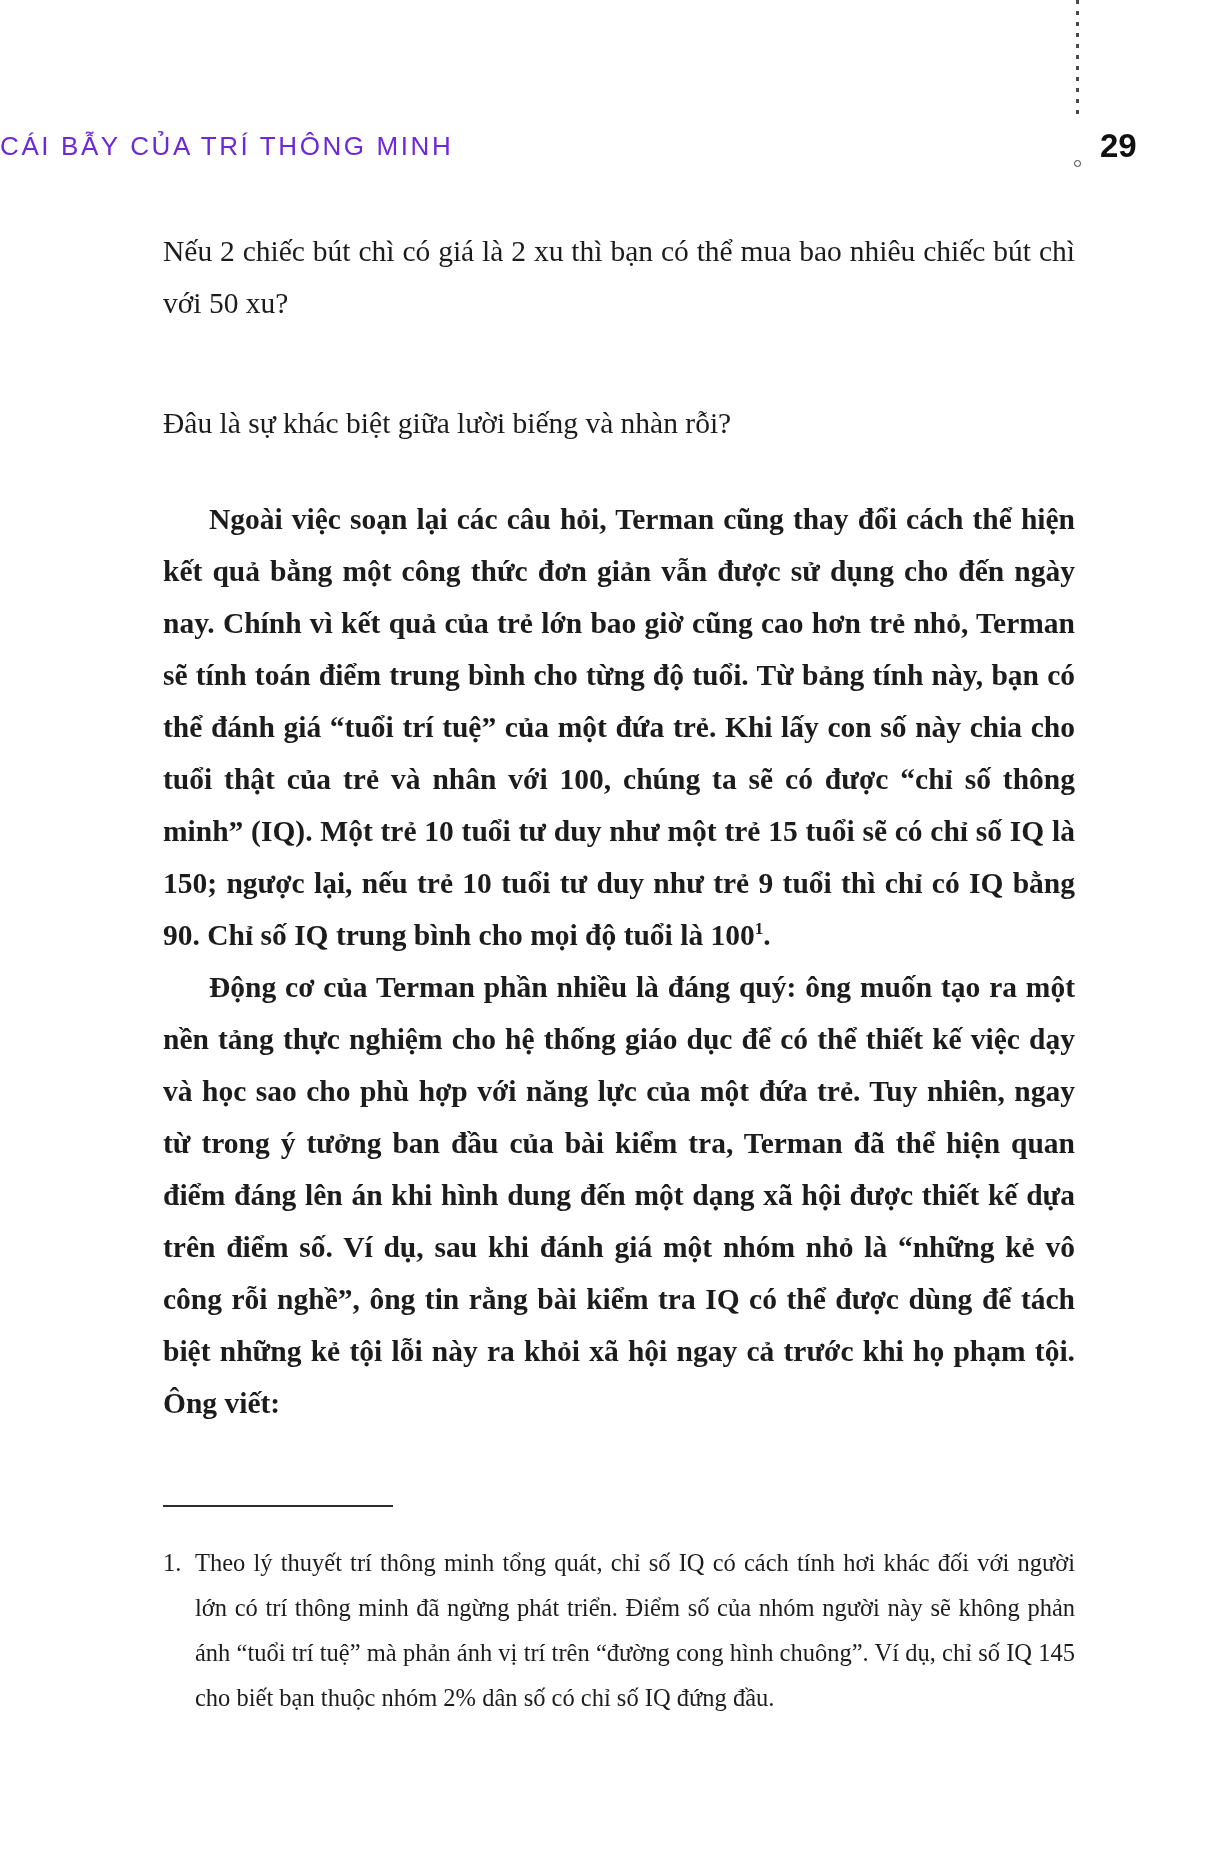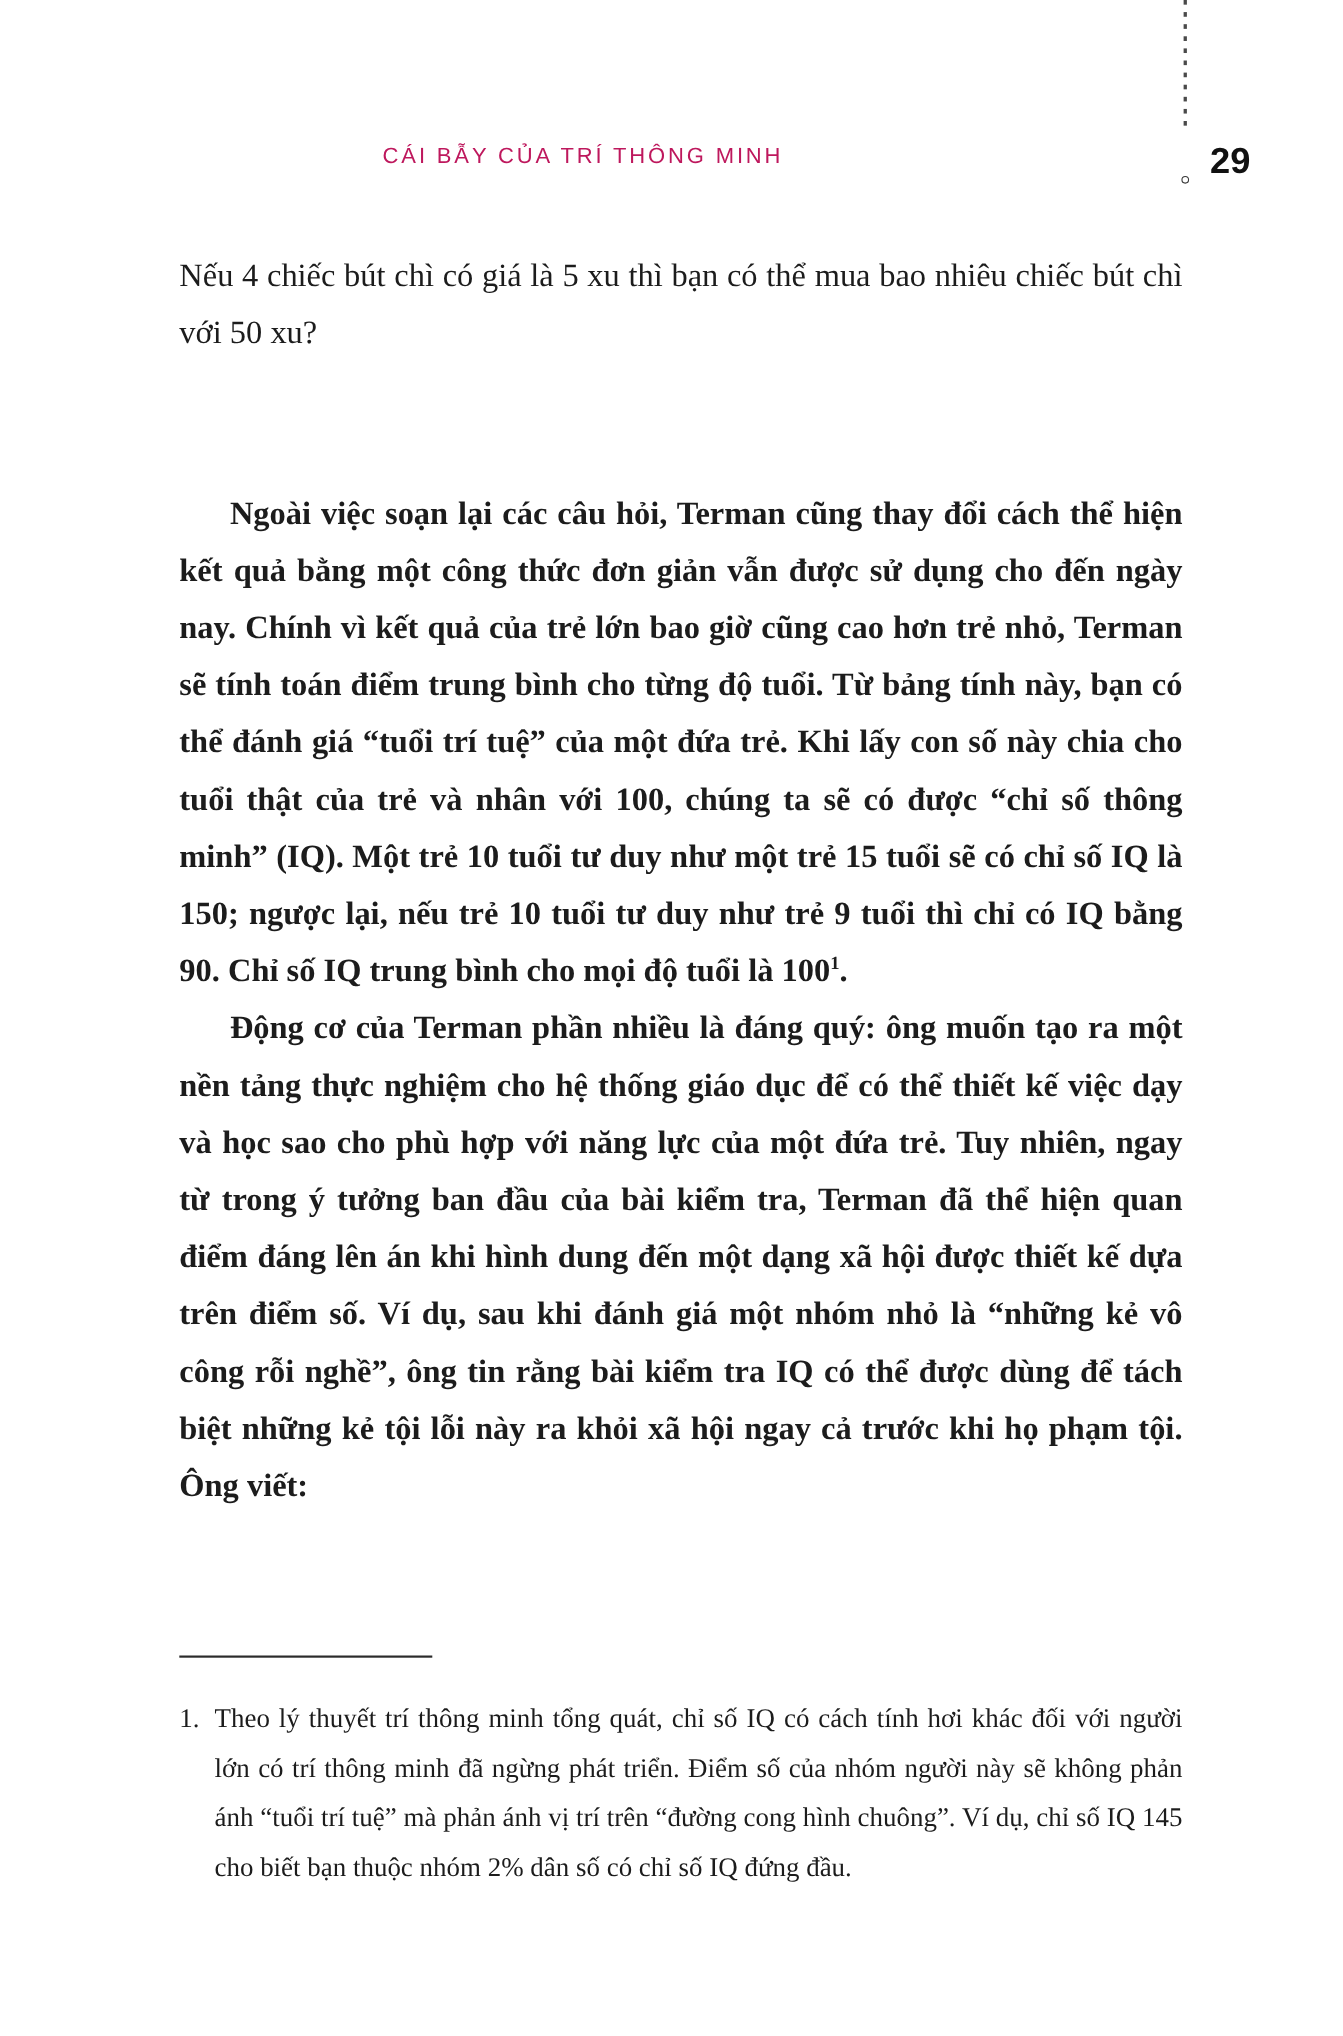--- a/index.html
+++ b/index.html
@@ -41,25 +41,25 @@
     border-radius: 50%;
     box-sizing: border-box;
   }
 
   
   .running-head {
     position: absolute;
     top: 131px;
     left: 0;
     width: 1060px;
-    text-align: center;
+    text-align: left;
     font-family: "Liberation Sans", sans-serif;
-    font-size: 20px;
+    font-size: 26px;
     letter-spacing: 2.6px;
-    color: #be185d;
+    color: #6d28d9;
     font-weight: 500;
     white-space: nowrap;
   }
   .page-number {
     position: absolute;
     top: 127px;
     left: 1100px;
     font-family: "Liberation Sans", sans-serif;
     font-size: 33px;
     font-weight: bold;
@@ -130,25 +130,26 @@
 <div class="page">
 
   <div class="header-rule"></div>
   <div class="header-dot"></div>
 
   <div class="running-head">CÁI BẪY CỦA TRÍ THÔNG MINH</div>
   <div class="page-number">29</div>
 
   <div class="content">
 
-    <p class="body">Nếu 4 chiếc bút chì có giá là 5 xu thì bạn có thể mua bao nhiêu chiếc bút chì với 50 xu?</p>
+    <p class="body">Nếu 2 chiếc bút chì có giá là 2 xu thì bạn có thể mua bao nhiêu chiếc bút chì với 50 xu?</p>
     <div class="gap-sm"></div>
 
     <div class="gap-sm"></div>
 
+    <p class="body">Đâu là sự khác biệt giữa lười biếng và nhàn rỗi?</p>
     <div class="gap-md"></div>
 
     <p class="body indent"><span>Ngoài việc soạn lại các câu hỏi, Terman cũng thay đổi cách thể hiện kết quả bằng một công thức đơn giản vẫn được sử dụng cho đến ngày nay. Chính vì kết quả của trẻ lớn bao giờ cũng cao hơn trẻ nhỏ, Terman sẽ tính toán điểm trung bình cho từng độ tuổi. Từ bảng tính này, bạn có thể đánh giá “tuổi trí tuệ” của một đứa trẻ. Khi lấy con số này chia cho tuổi thật của trẻ và nhân với 100, chúng ta sẽ có được “chỉ số thông minh” (IQ). Một trẻ 10 tuổi tư duy như một trẻ 15 tuổi sẽ có chỉ số IQ là 150; ngược lại, nếu trẻ 10 tuổi tư duy như trẻ 9 tuổi thì chỉ có IQ bằng 90. Chỉ số IQ trung bình cho mọi độ tuổi là 100</span><sup>1</sup><span>.</span></p>
 
     <p class="body indent">Động cơ của Terman phần nhiều là đáng quý: ông muốn tạo ra một nền tảng thực nghiệm cho hệ thống giáo dục để có thể thiết kế việc dạy và học sao cho phù hợp với năng lực của một đứa trẻ. Tuy nhiên, ngay từ trong ý tưởng ban đầu của bài kiểm tra, Terman đã thể hiện quan điểm đáng lên án khi hình dung đến một dạng xã hội được thiết kế dựa trên điểm số. Ví dụ, sau khi đánh giá một nhóm nhỏ là “những kẻ vô công rỗi nghề”, ông tin rằng bài kiểm tra IQ có thể được dùng để tách biệt những kẻ tội lỗi này ra khỏi xã hội ngay cả trước khi họ phạm tội. Ông viết:</p>
 
   </div>
 
   <div class="footnote-rule"></div>
 

